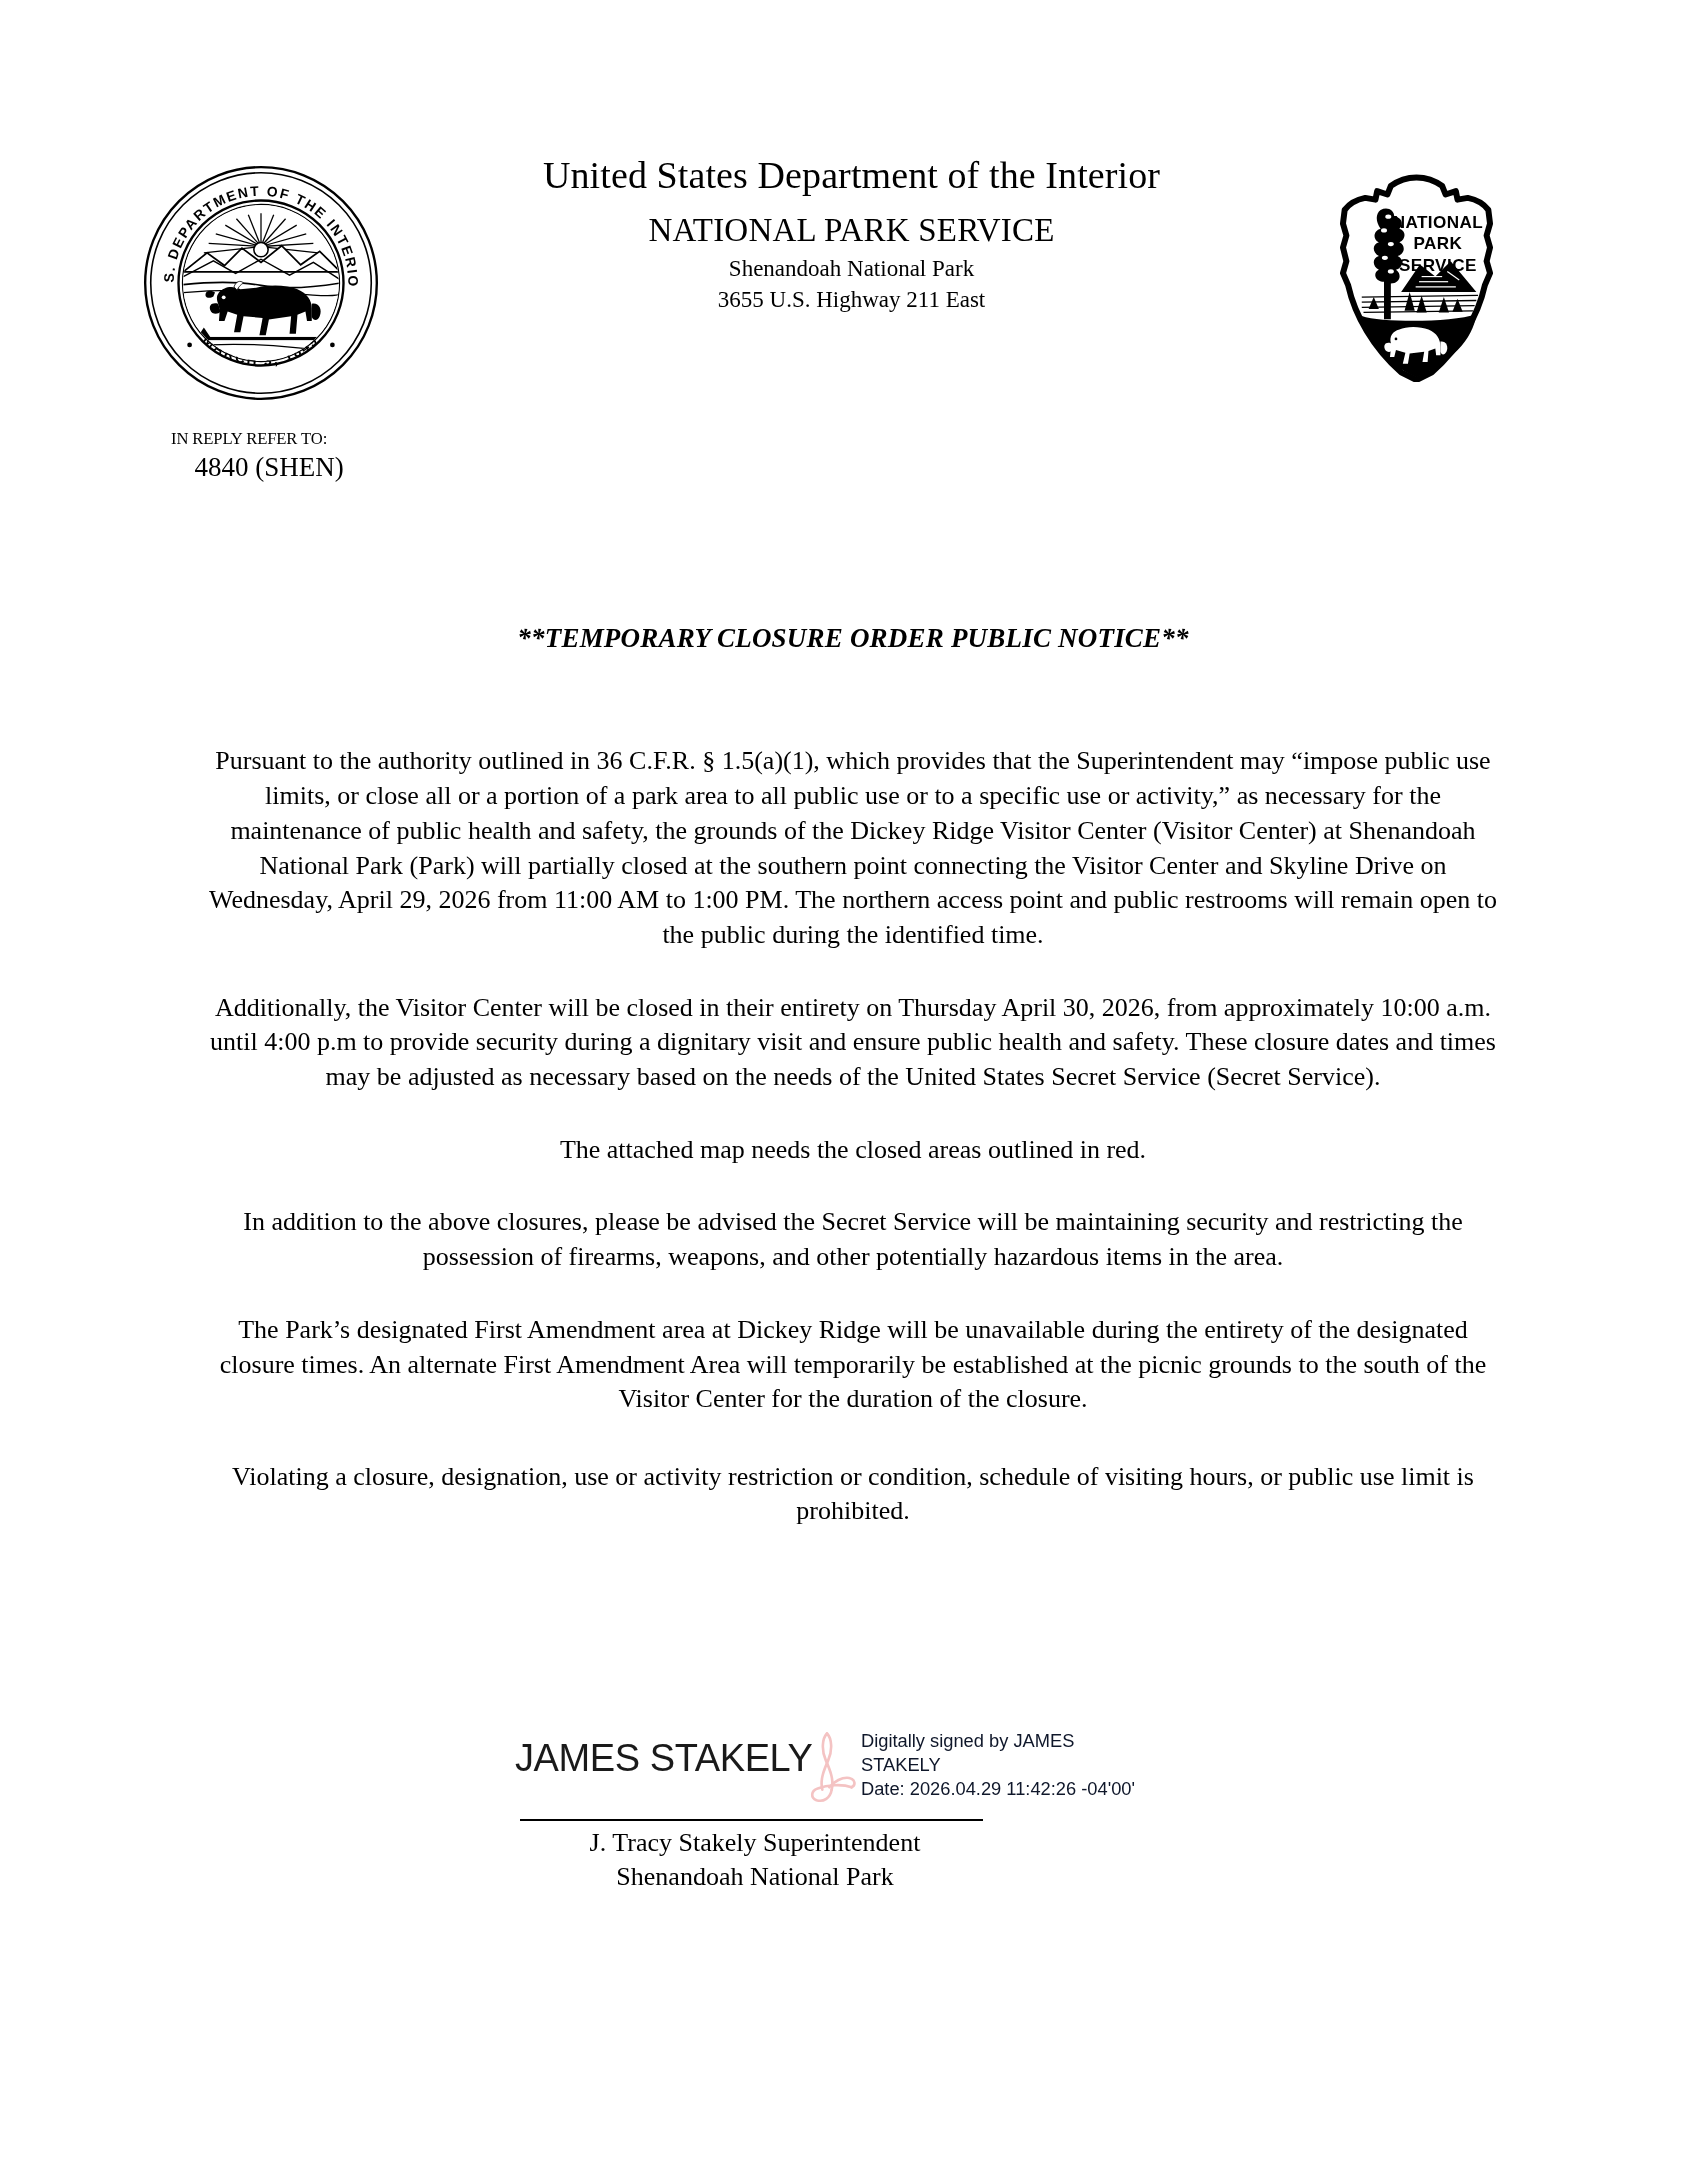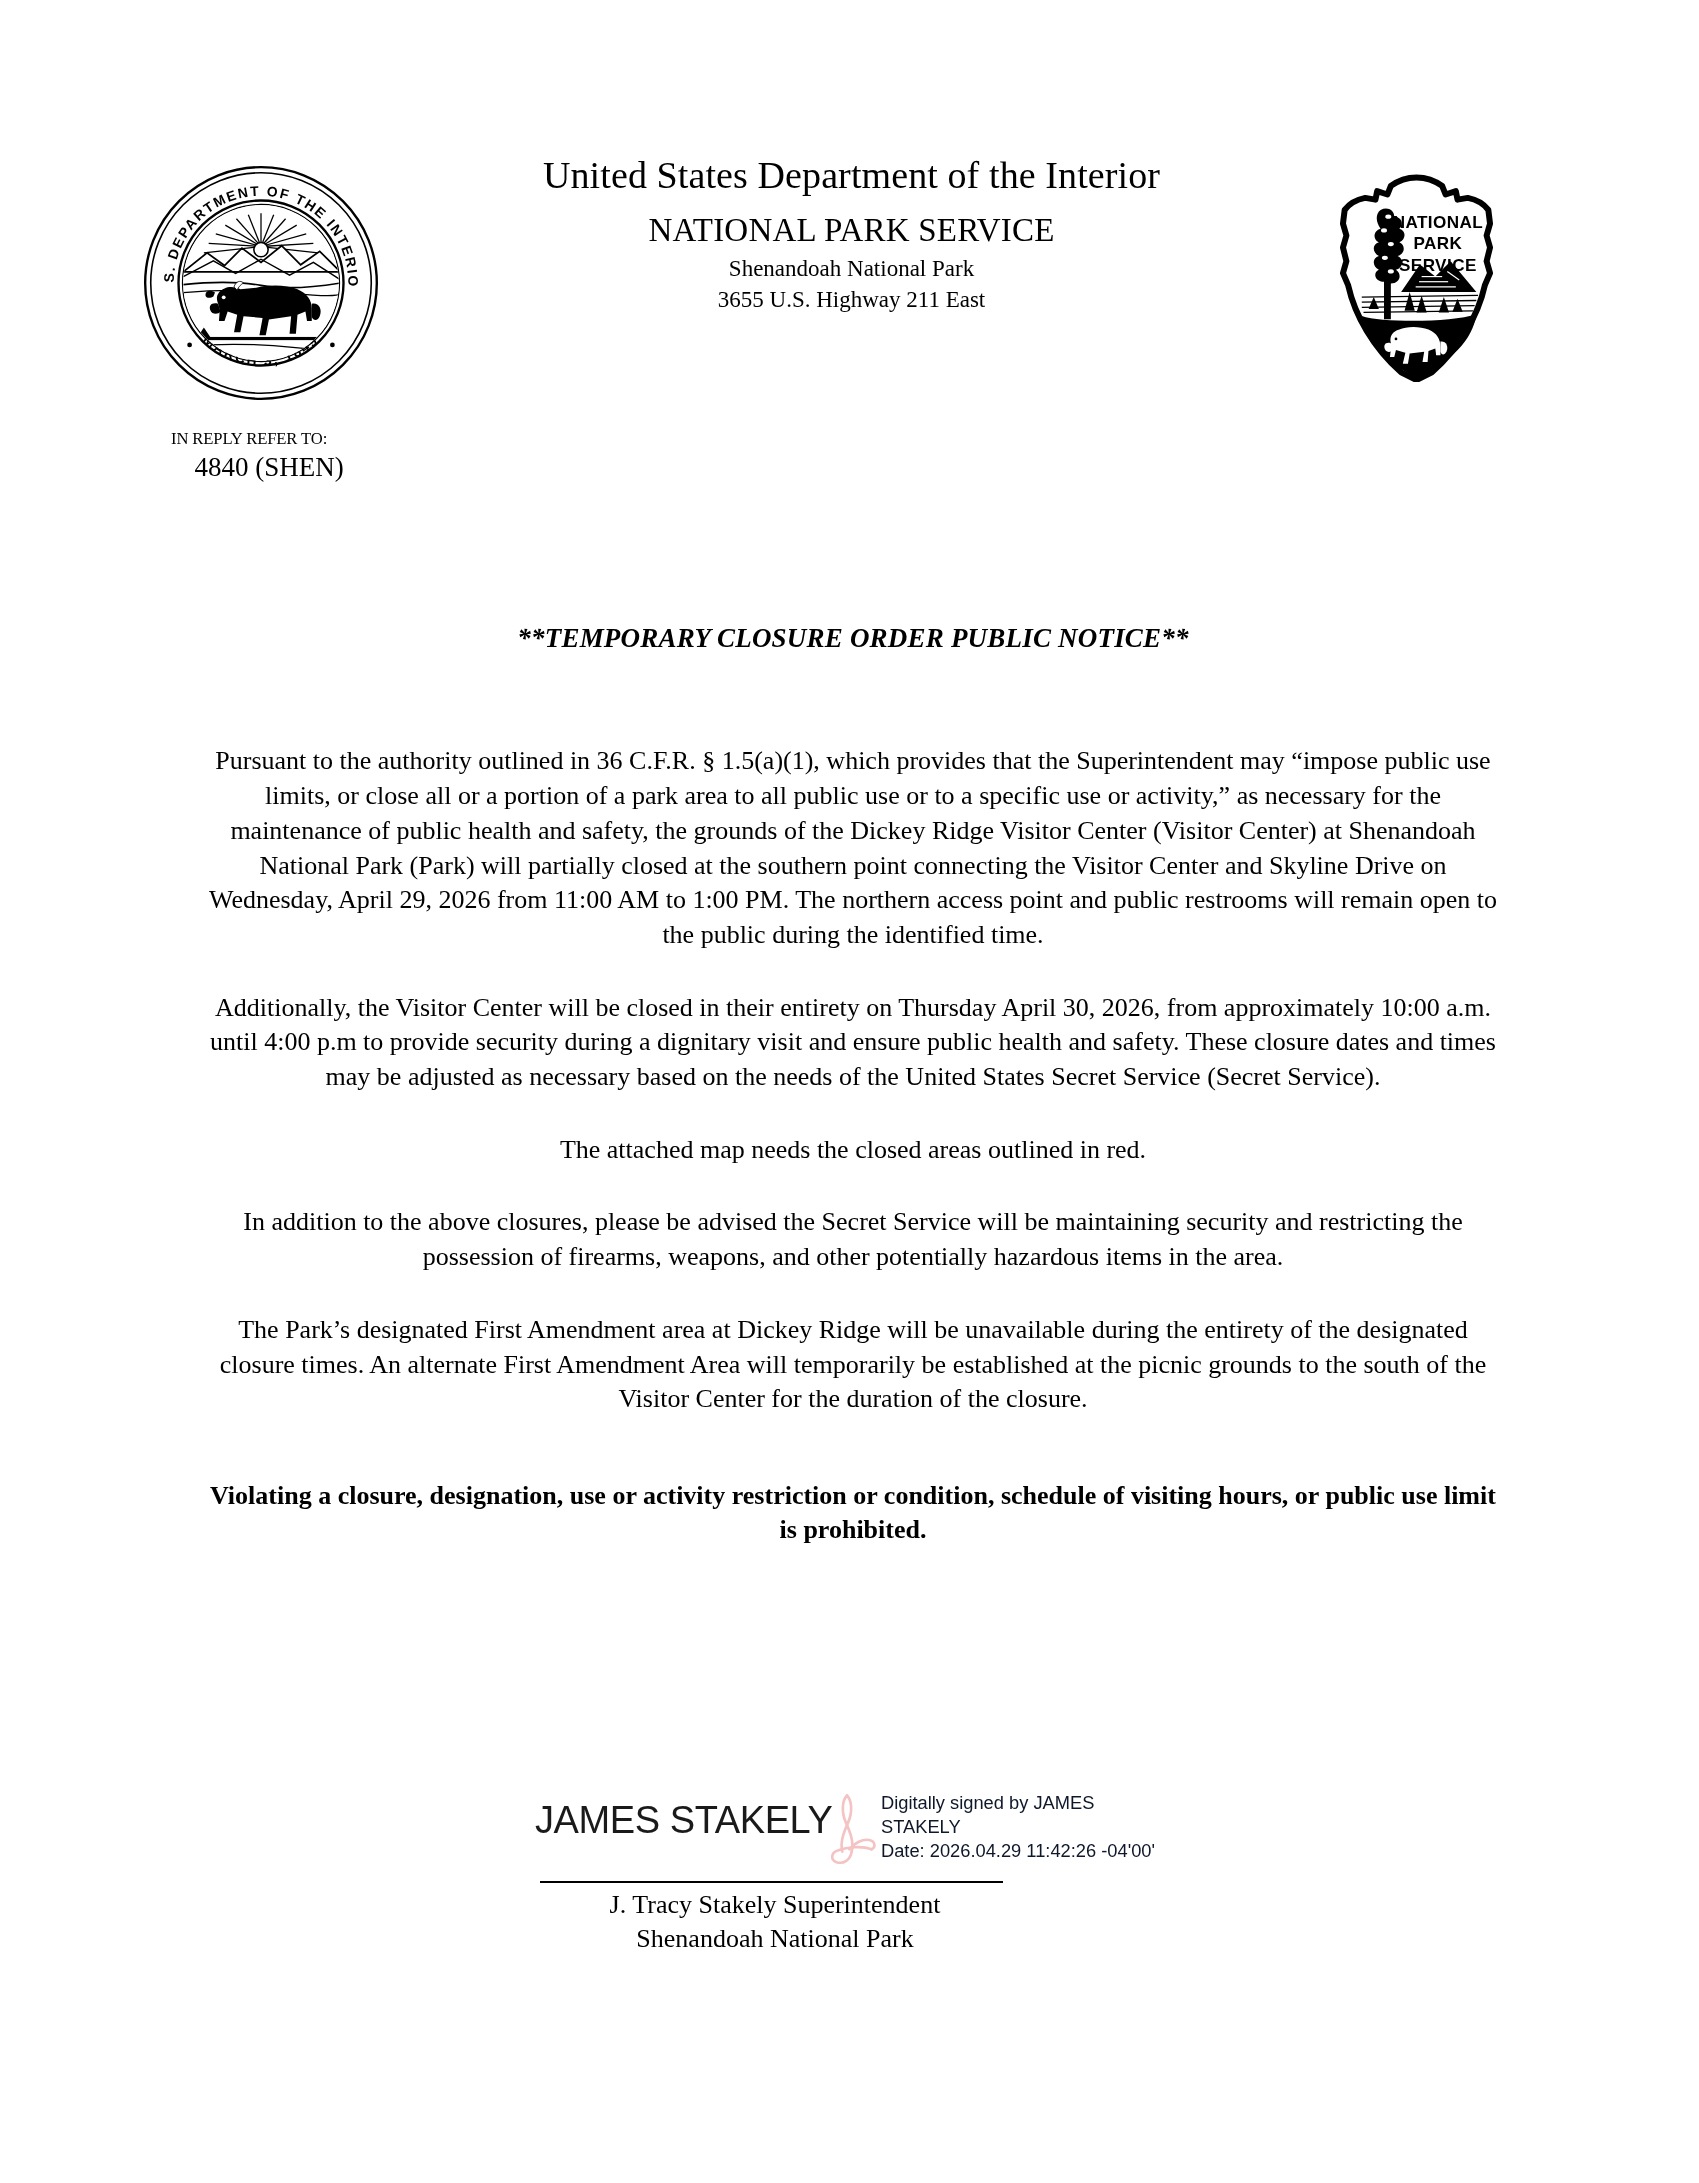--- a/index.html
+++ b/index.html
@@ -108,33 +108,32 @@
     margin-top: 30px;
   }
   .para.first {
     margin-top: 90px;
     text-indent: 0;
   }
   .para.gap-lg {
     margin-top: 38px;
   }
   .para.bold {
-    font-weight: bold;
-    margin-top: 62px;
+    font-weight: normal;
+    margin-top: 43px;
     line-height: 1.32;
   }
 
   
   .sig-area {
     position: absolute;
     left: 0;
-    top: 1791px;
+    top: 1729px;
     width: 1387px;
     height: 205px;
-    margin-left: 20px;
   }
   .sig-row {
     position: absolute;
     left: 515px;
     top: 0px;
     width: 786px;
     height: 81px;
   }
   .sig-name {
     position: absolute;

